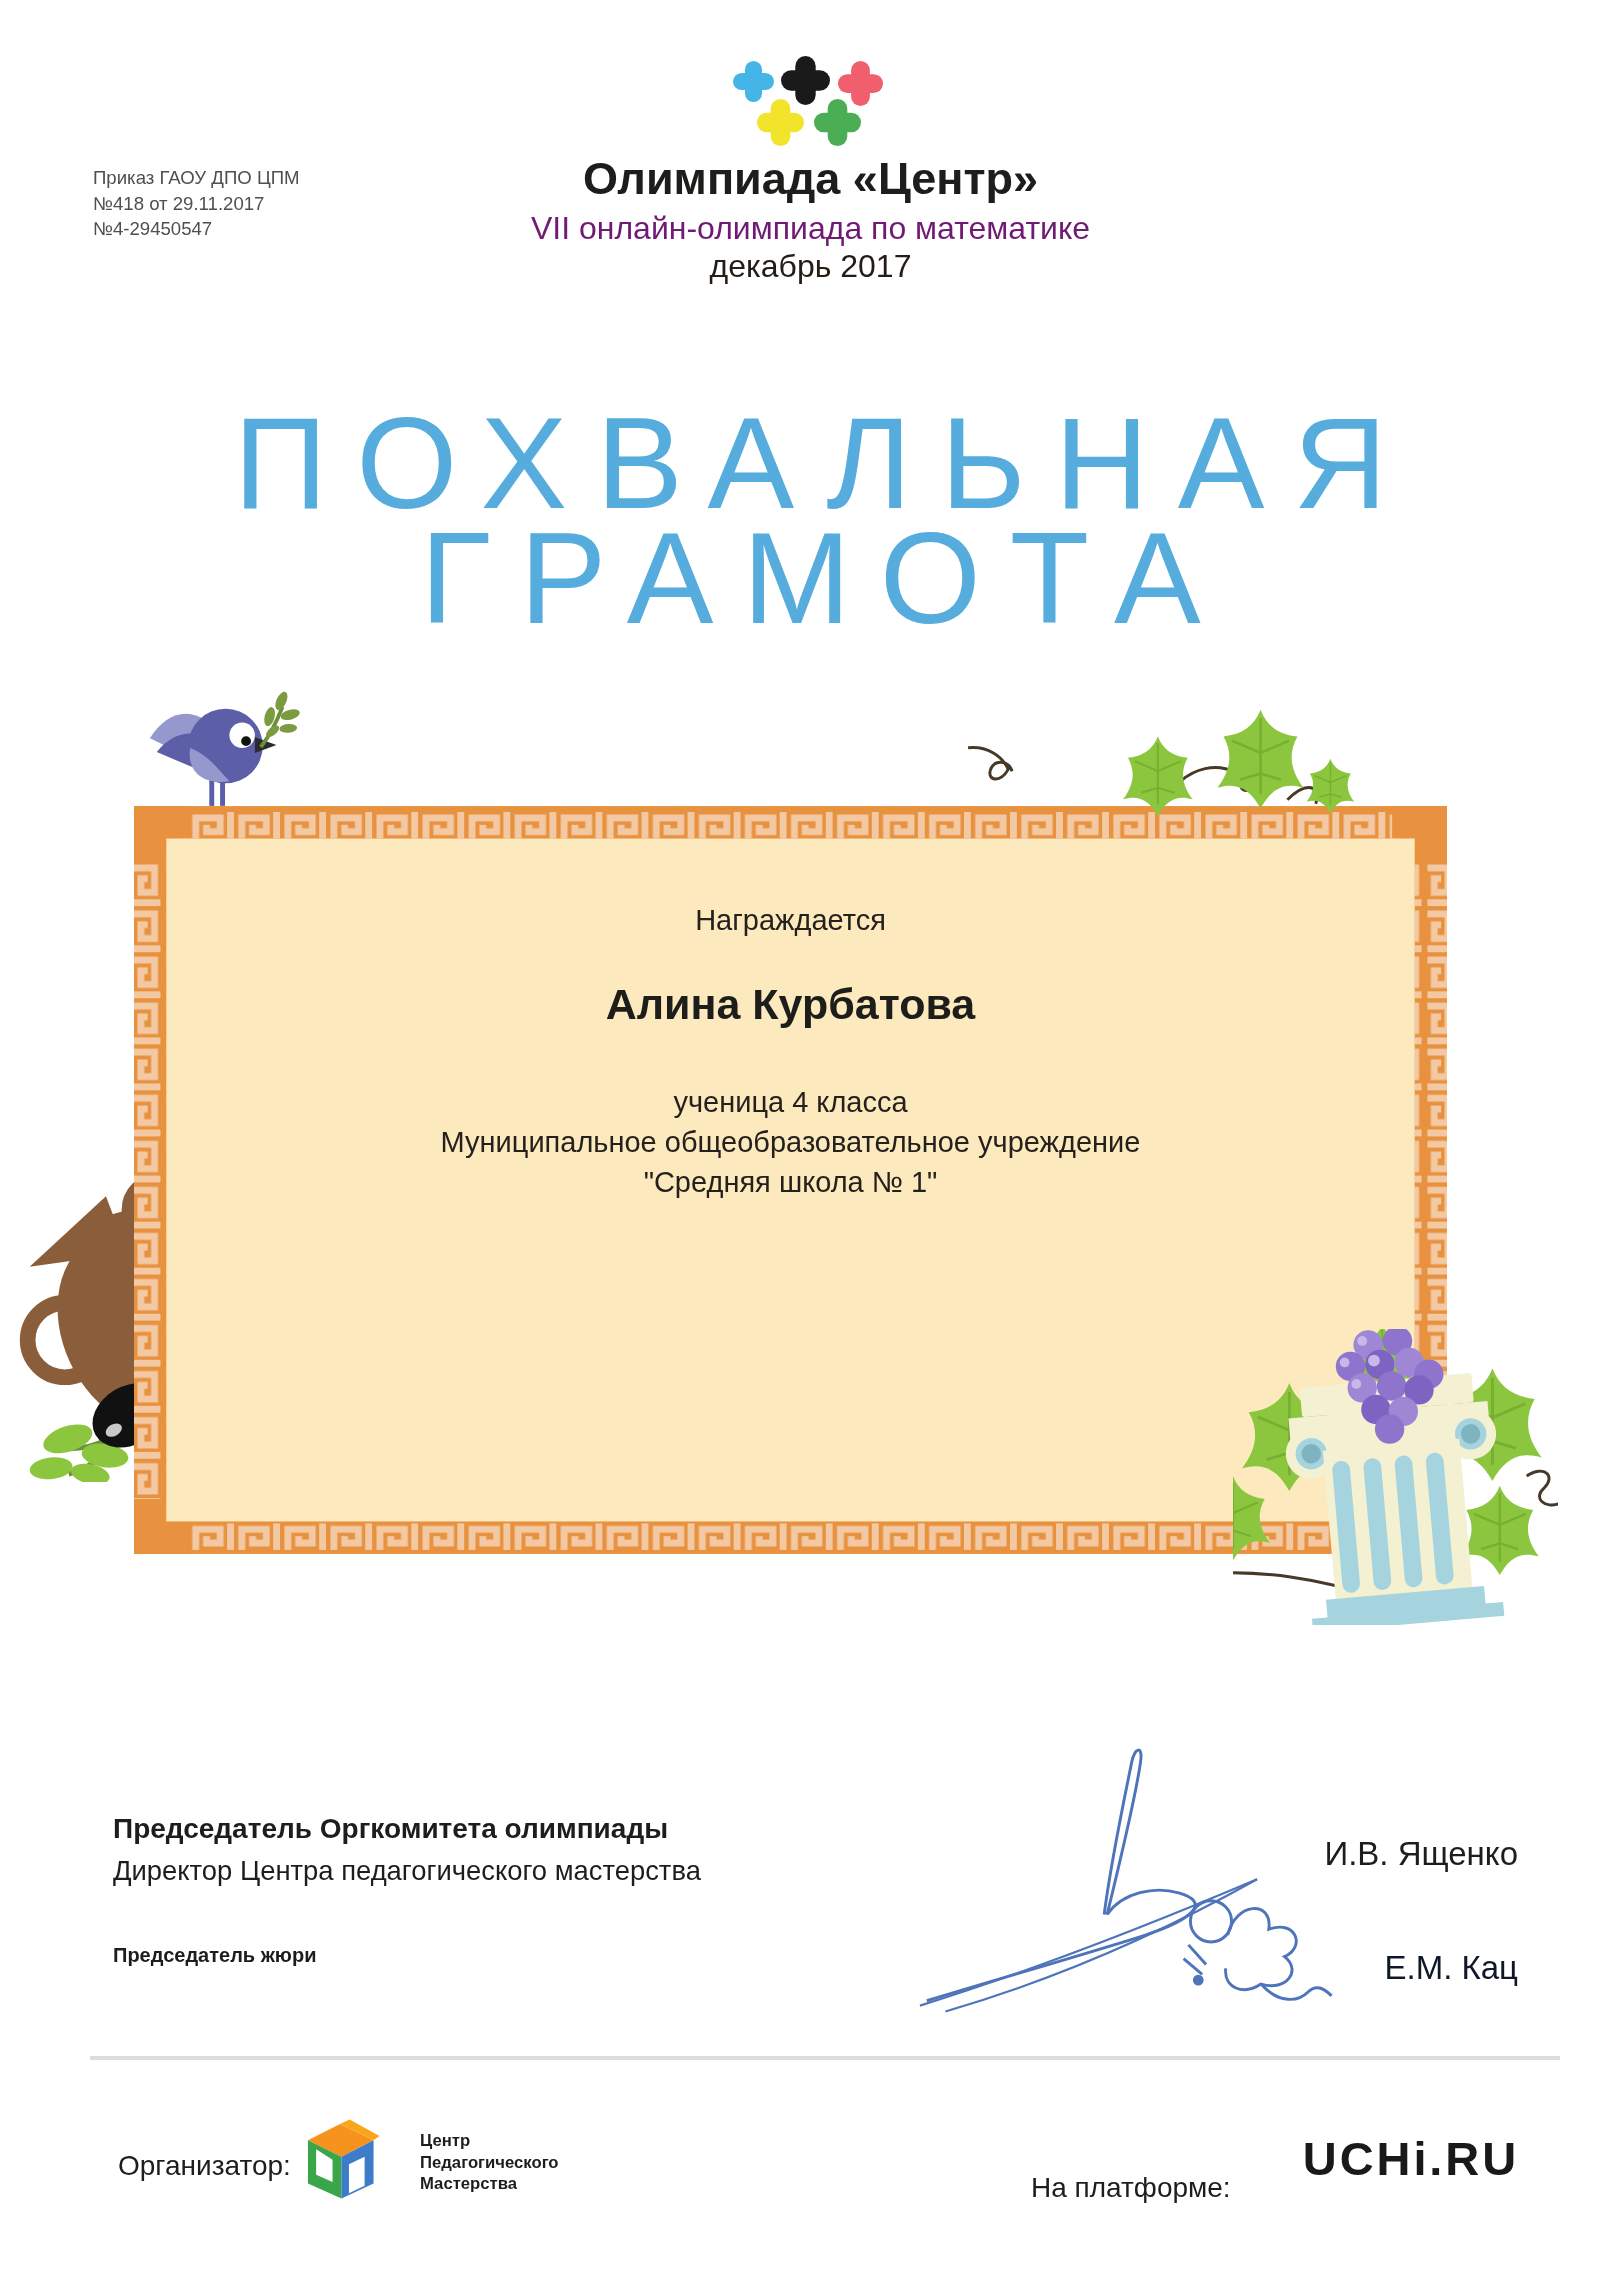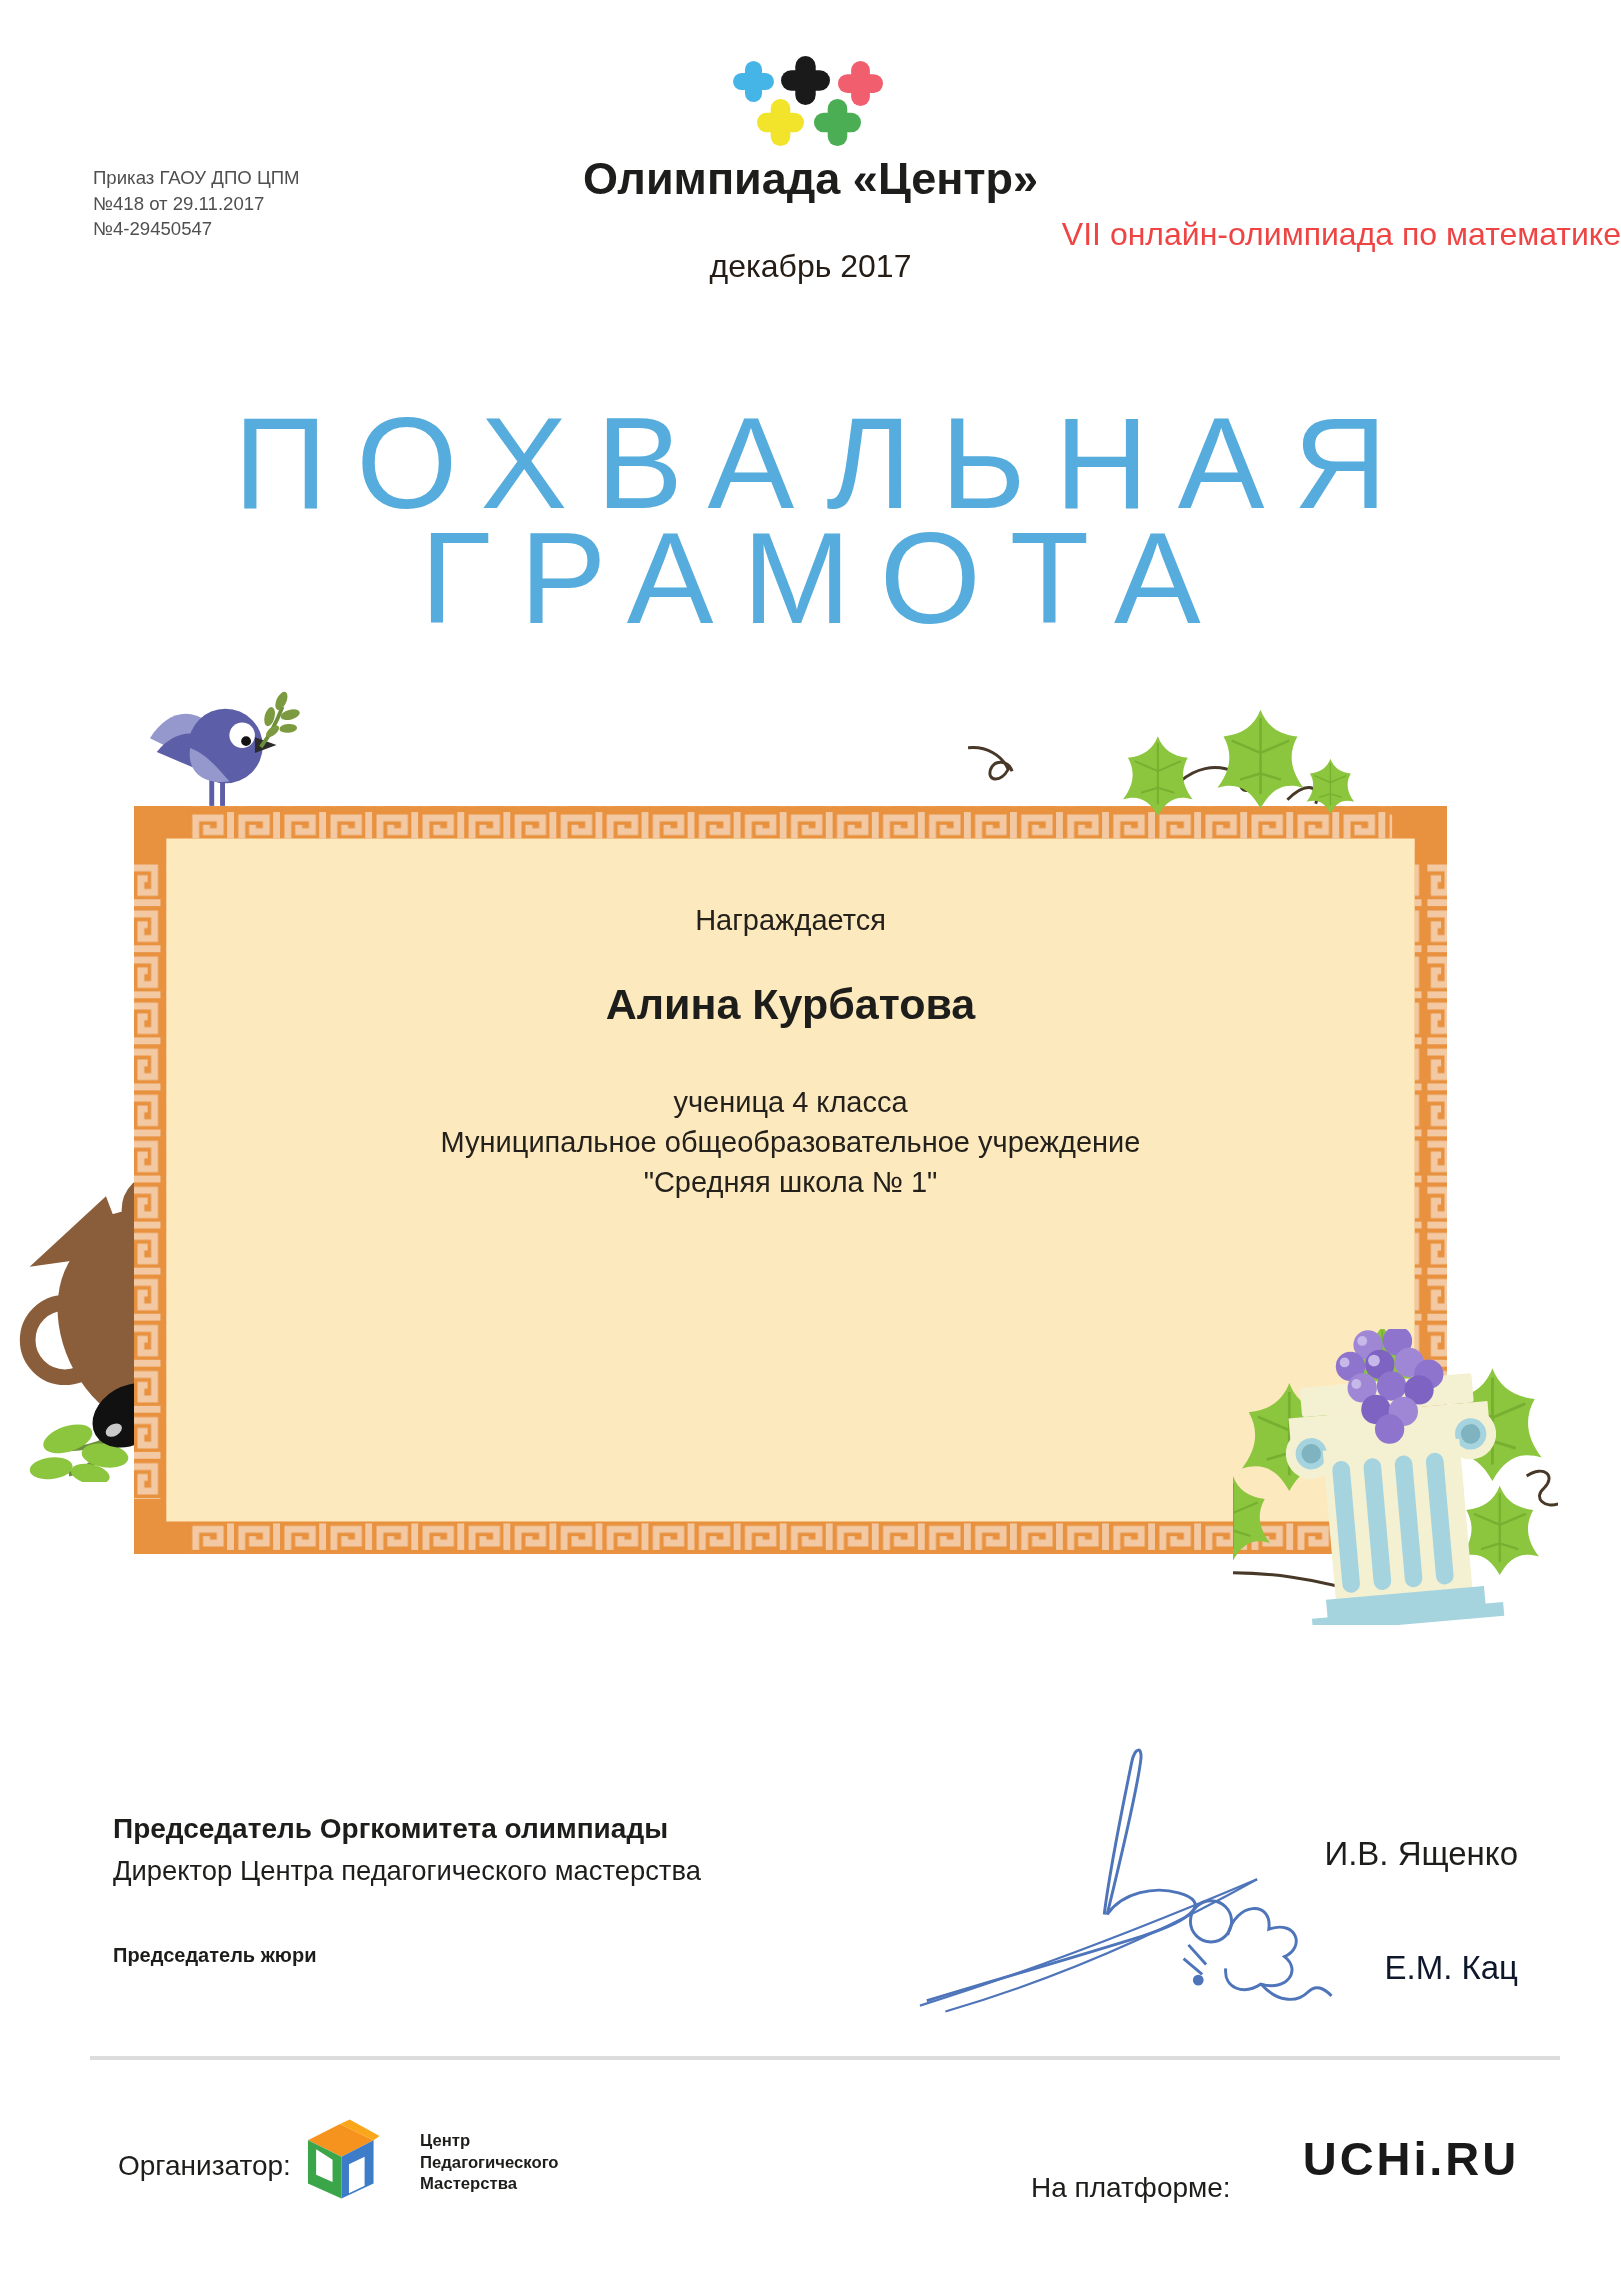--- a/index.html
+++ b/index.html
@@ -6,21 +6,21 @@
   .page { position:relative; width:1621px; height:2235px; background:#fff; overflow:hidden; }
   .abs { position:absolute; }
 
   
   .order-info { left:93px; top:165px; font-size:18.6px; line-height:25.5px; color:#4f4f4f; z-index:5; }
 
   
   .plus { position:absolute; z-index:5; }
 
   .olymp-title { left:0; top:153px; width:100%; text-align:center; font-size:45px; font-weight:bold; color:#1d1d1b; z-index:5; }
-  .olymp-sub   { left:0; top:216px; width:100%; text-align:right; font-size:32px; color:#ef4444; z-index:5; }
+  .olymp-sub   { left:0; top:210px; width:100%; text-align:center; font-size:32px; color:#701a75; z-index:5; }
   .olymp-date  { left:0; top:248px; width:100%; text-align:center; font-size:32px; color:#241c15; z-index:5; }
 
   
   .big-title { left:0; width:100%; text-align:center; font-size:130px; font-weight:normal;
                color:#56acdc; letter-spacing:29px; padding-left:29px; box-sizing:border-box;
                white-space:nowrap; z-index:5; }
   .bt1 { top:388px; }
   .bt2 { top:503px; }
 
   

